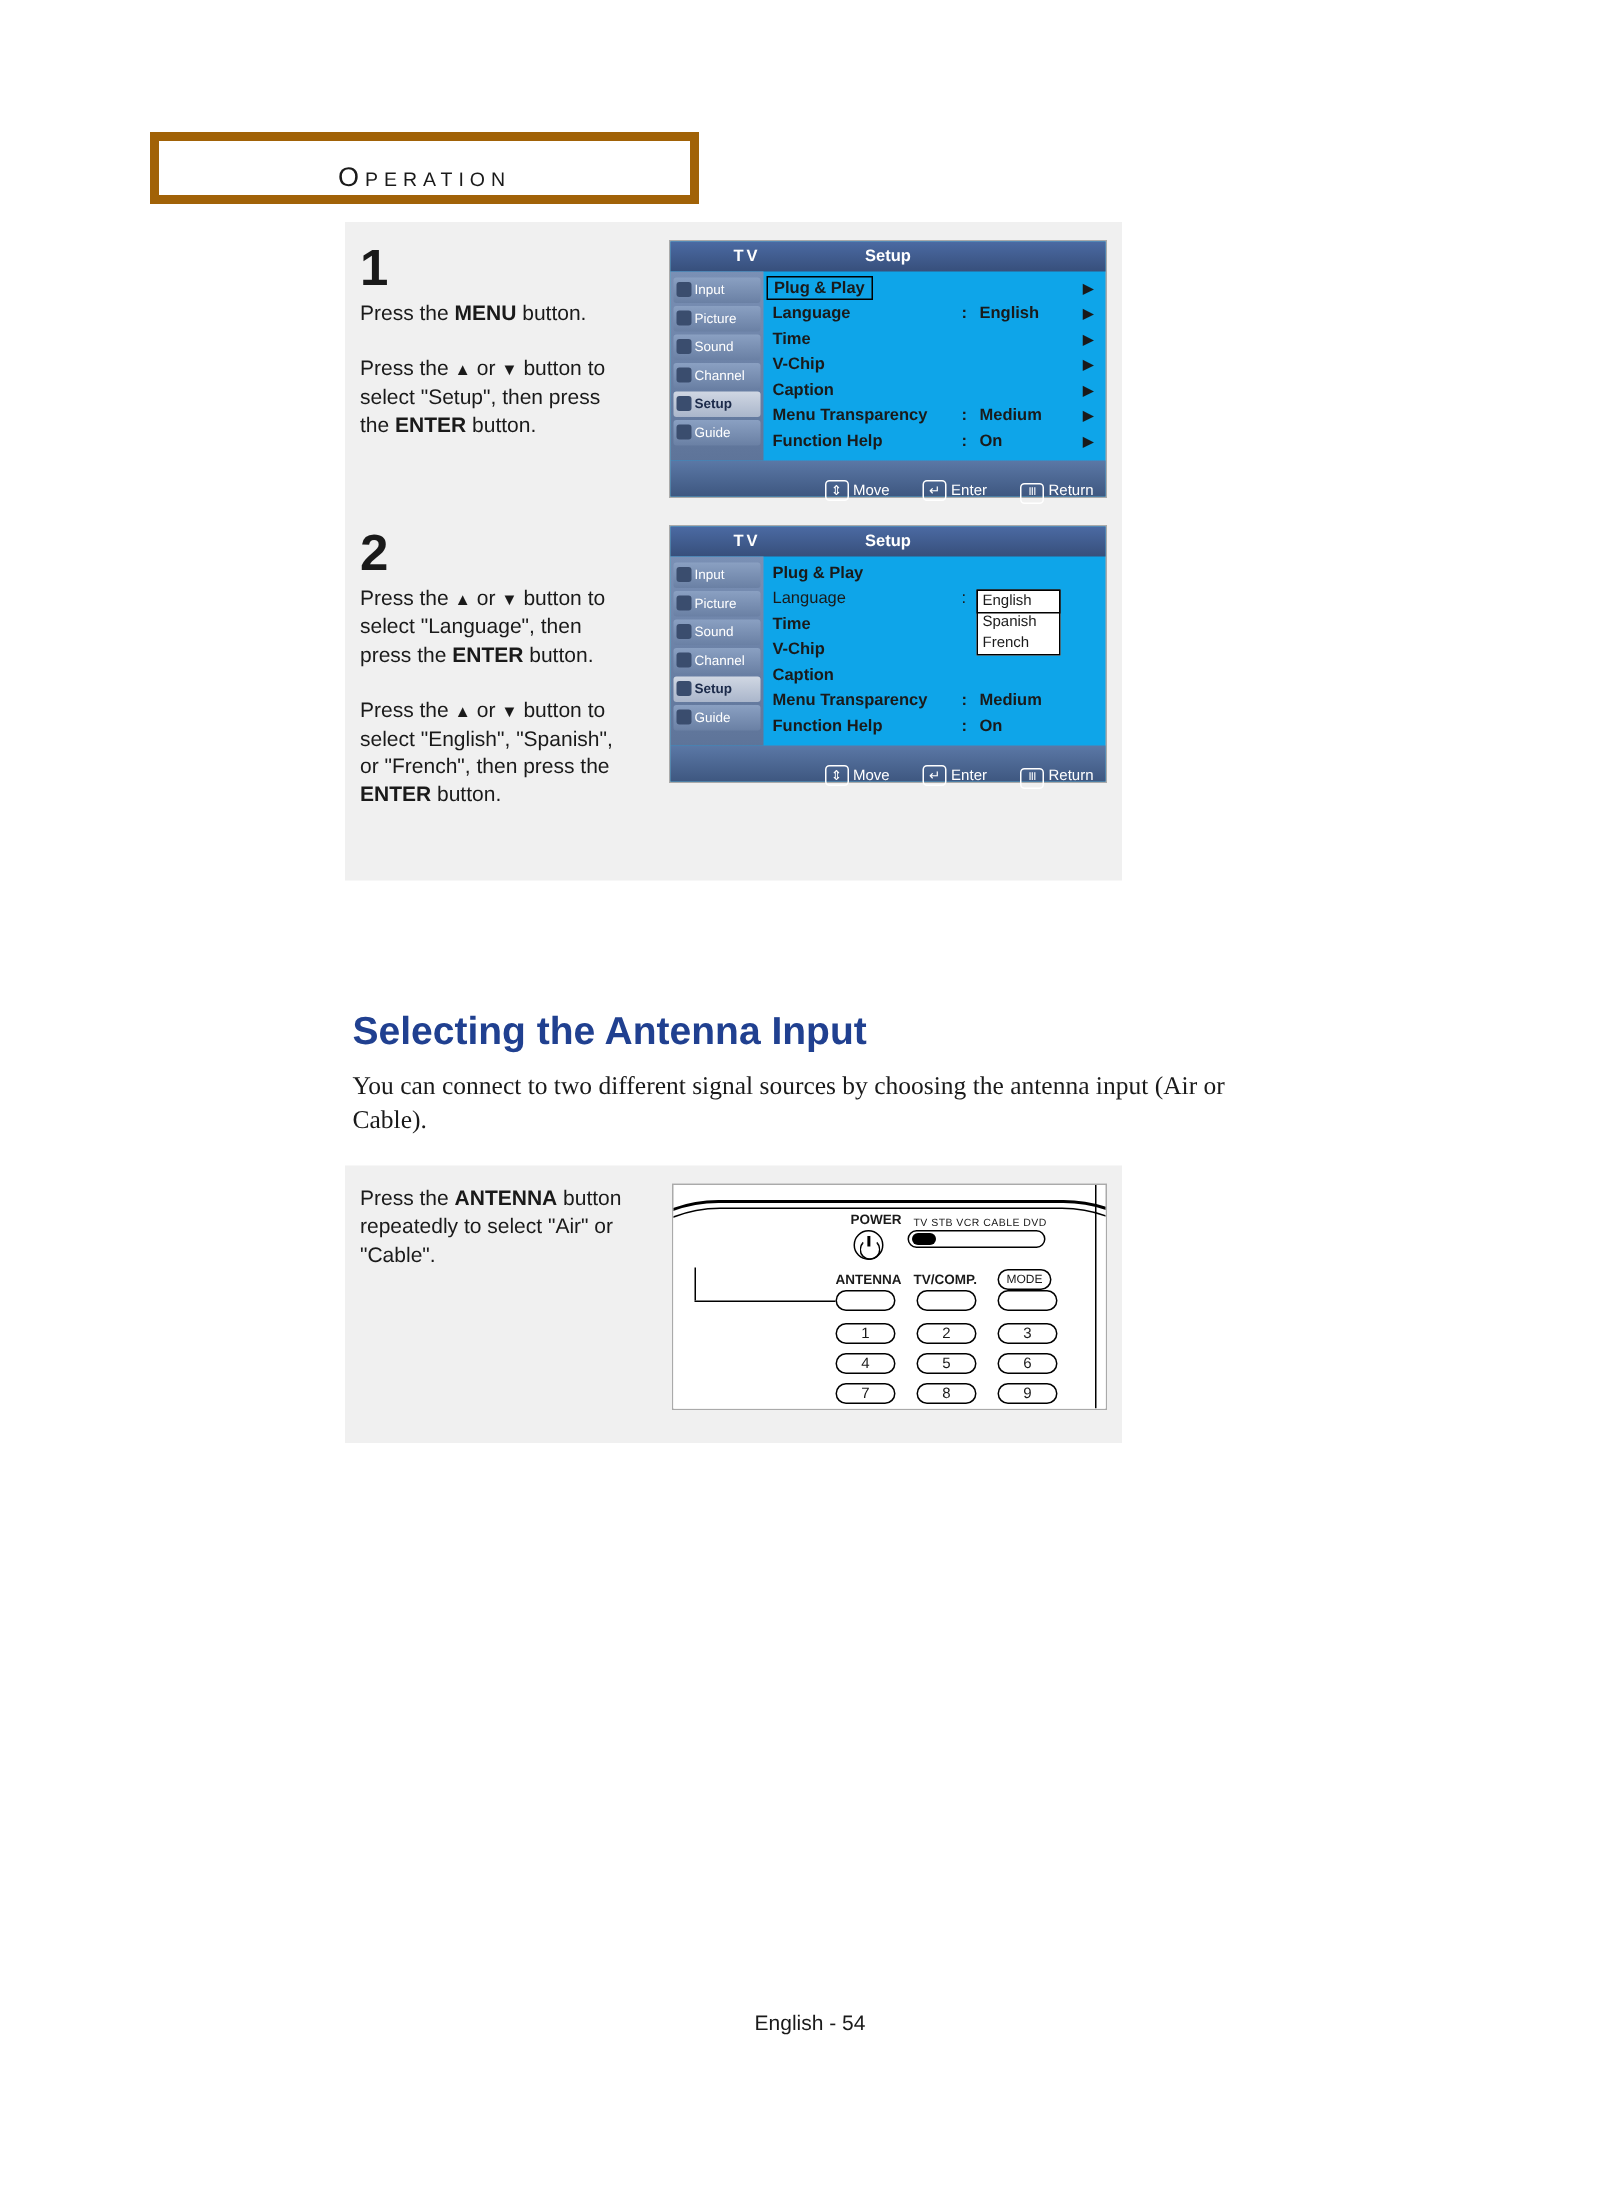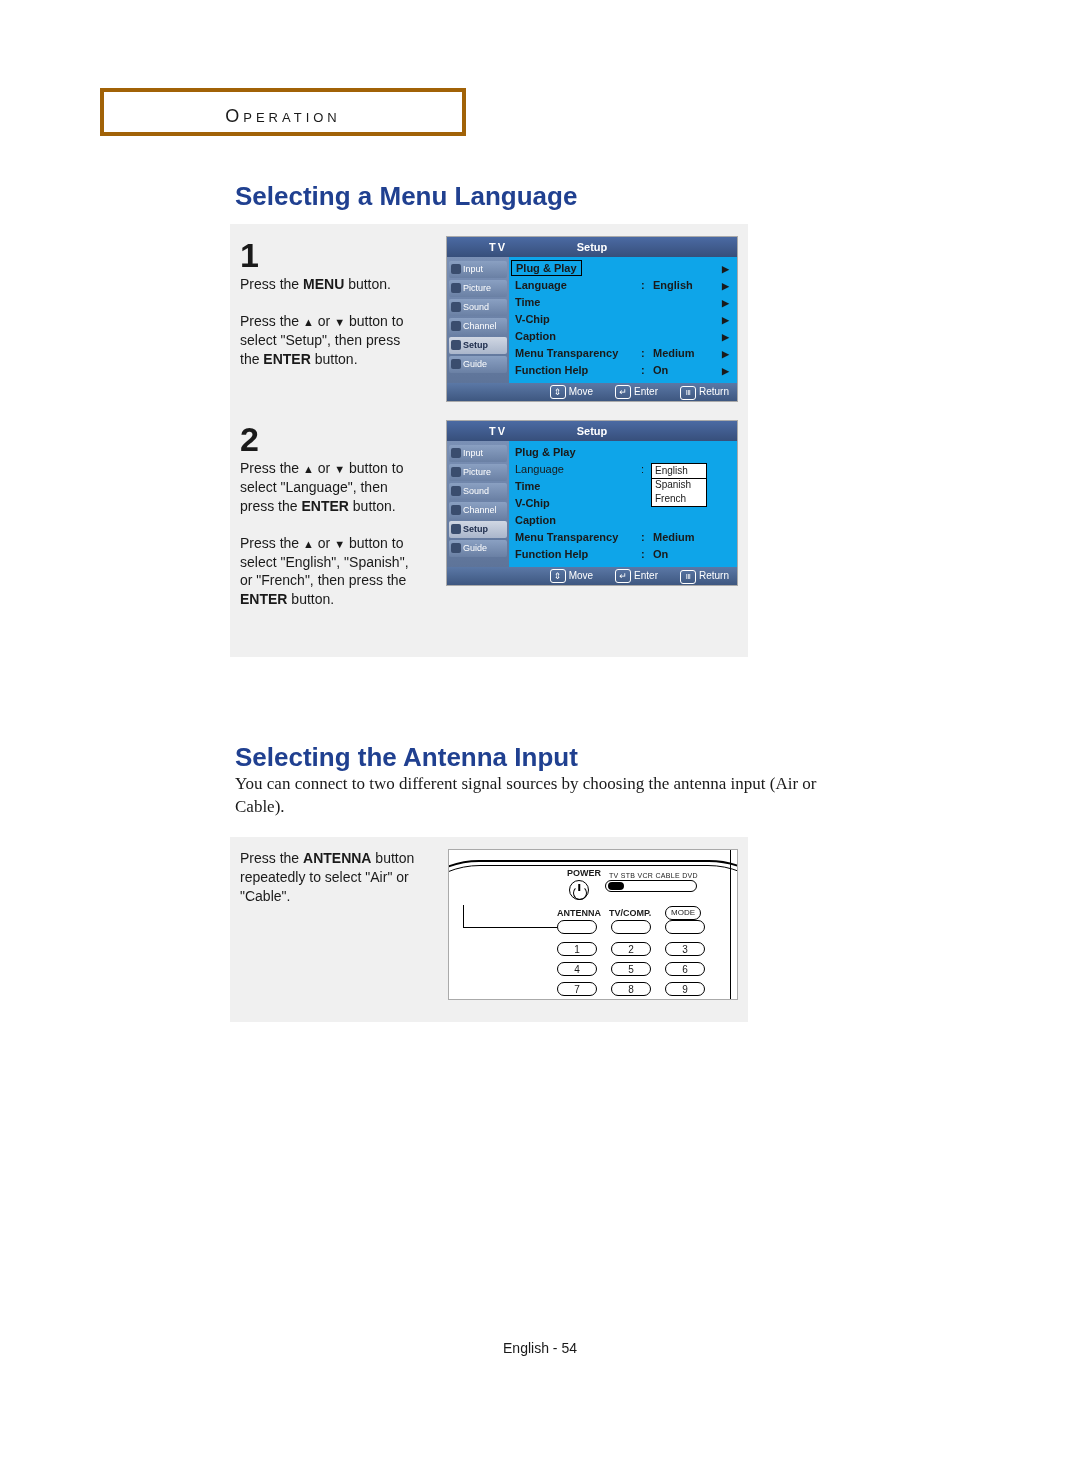--- a/index.html
+++ b/index.html
@@ -12,21 +12,21 @@
     color: #1a1a1a;
   }
   .page {
     position: absolute;
     left: 0;
     top: 0;
     width: 100%;
     padding: 88px 210px 0 100px;
   }
   .operation-box {
-    border: 4px solid #a16207;
+    border: 6px solid #a16207;
     width: 366px;
     height: 48px;
     line-height: 48px;
     text-align: center;
     letter-spacing: 4px;
     font-size: 18px;
     font-variant: small-caps;
     margin-left: 0;
   }
   .heading1 {
@@ -152,37 +152,38 @@
   .osd-dropdown .sel { border: 1px solid #000; margin: -1px; }
   .osd-foot {
     height: 18px;
     background: linear-gradient(#5b78a6, #3e5780);
     color: #fff;
     font-size: 10px;
     line-height: 18px;
     display: flex;
     justify-content: flex-end;
     gap: 22px;
-    padding: 0 8px;
+    padding: 12px 8px;
   }
   .osd-foot .fi::before { margin-right: 3px; }
   .osd-foot .move::before { content: "⇕"; display: inline-block; border: 1px solid #fff; border-radius: 3px; width: 14px; text-align: center; line-height: 12px; font-size: 9px; }
   .osd-foot .enter::before { content: "↵"; display: inline-block; border: 1px solid #fff; border-radius: 3px; width: 14px; text-align: center; line-height: 12px; font-size: 9px; }
   .osd-foot .return::before { content: "ⅠⅠⅠ"; display: inline-block; border: 1px solid #fff; border-radius: 3px; width: 14px; text-align: center; line-height: 12px; font-size: 7px; letter-spacing: -0.5px; }
   .clear { clear: both; }
   .divider { height: 18px; }
 
   .heading2 {
     margin-top: 85px;
     margin-left: 135px;
     font-size: 26px;
     font-weight: 700;
     color: #204090;
   }
   .lead-para {
+    margin-top: 10px;
     margin-left: 135px;
     width: 615px;
     font-family: Georgia, 'Times New Roman', serif;
     font-size: 17px;
     line-height: 1.35;
   }
 
   .remote-box {
     float: right;
     width: 290px;
@@ -250,21 +251,20 @@
 </style>
 </head>
 <body>
 
 <div class="page">
 
   <div class="operation-box">
     <span>Operation</span>
   </div>
 
-  <h2 class="heading1">Selecting a Menu Language</h2>
 
   <div class="panel">
 
     <div class="two-col">
       <div class="lead">
         <div class="stepnum">1</div>
         <p class="instr">
           <span>Press the </span><b>MENU</b><span> button.</span>
         </p>
         <br>

